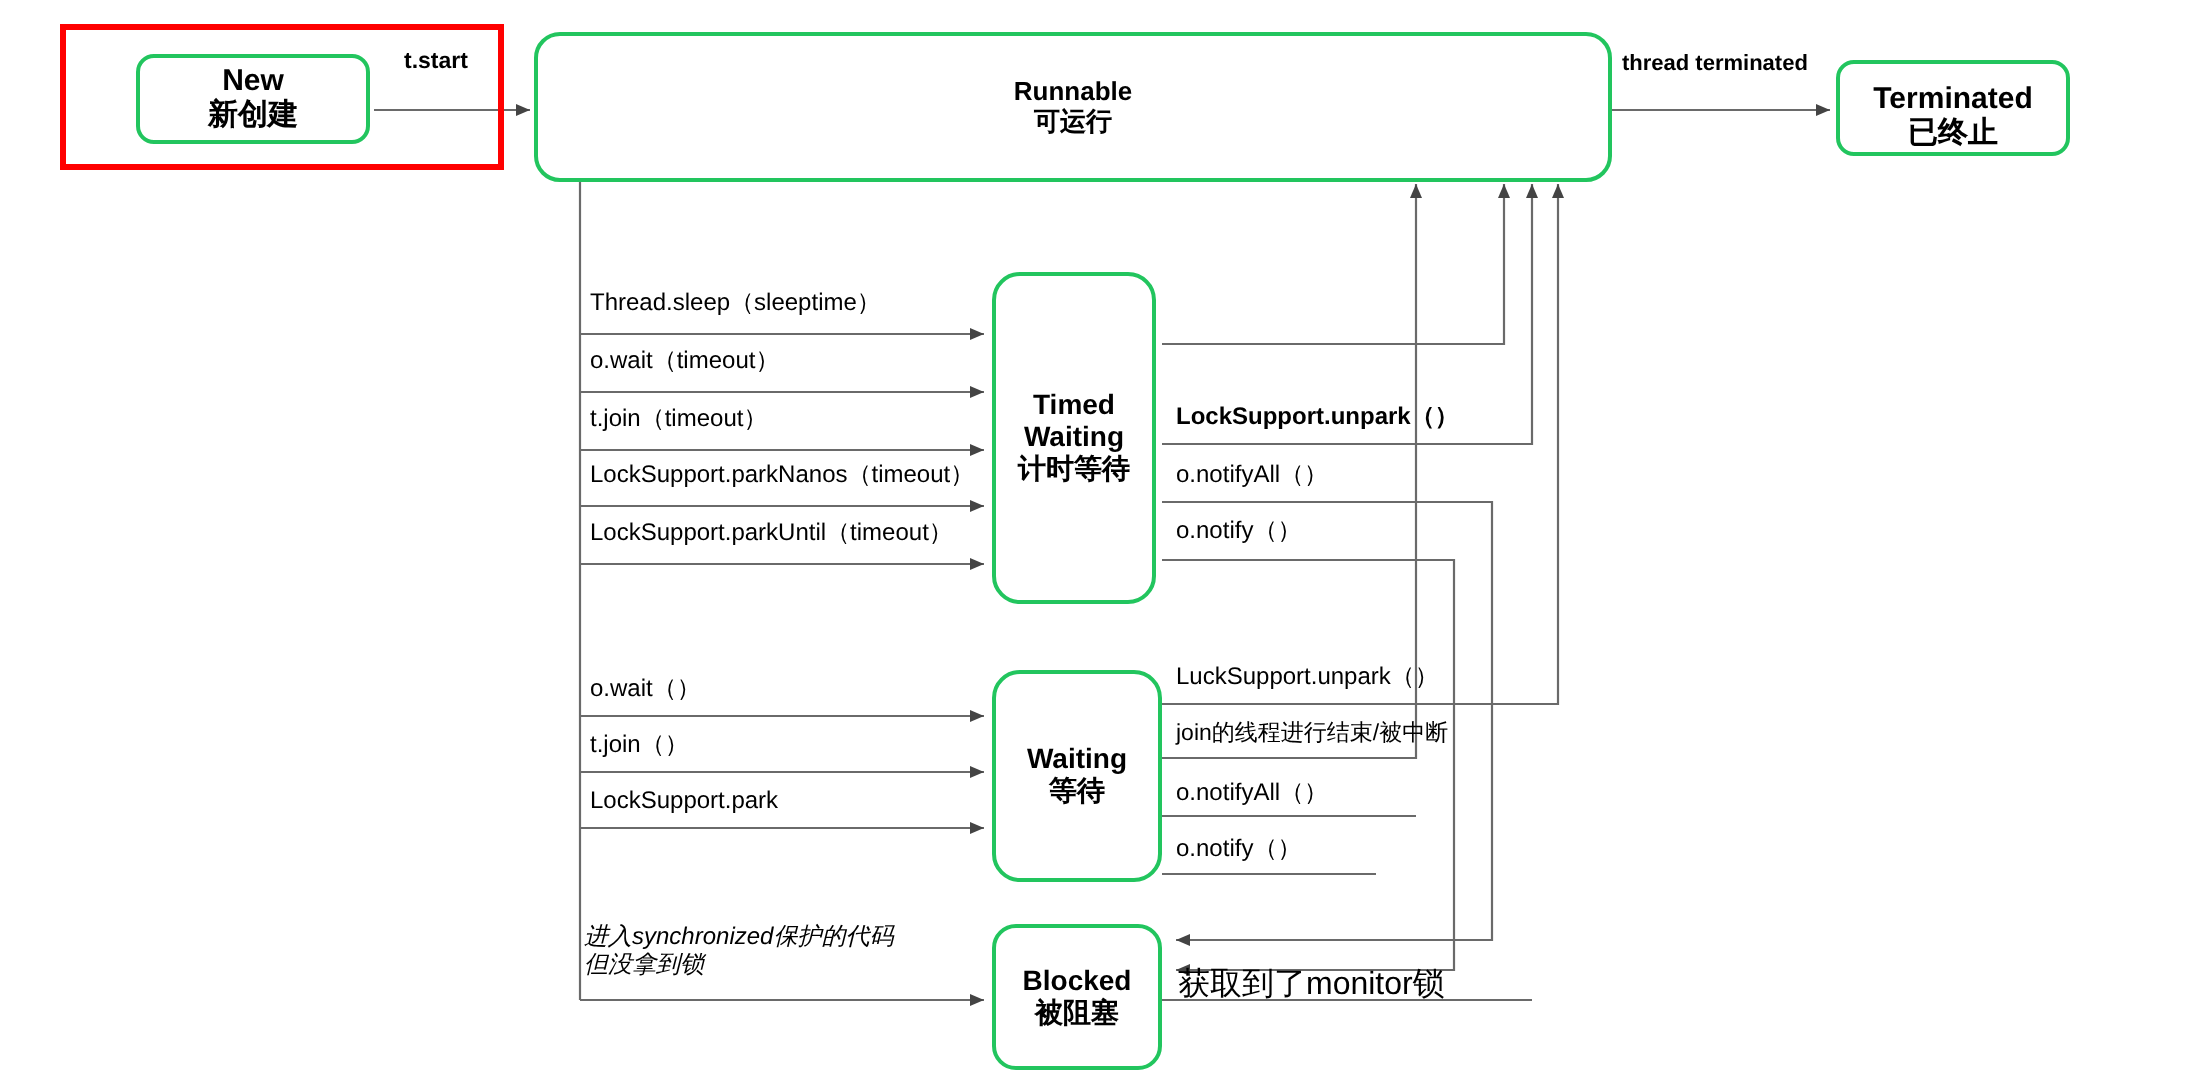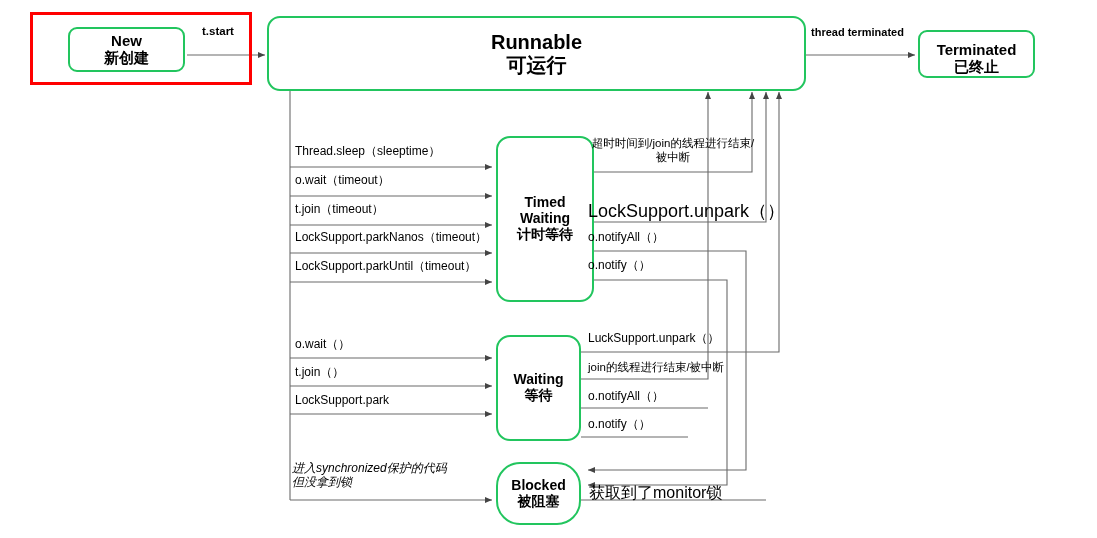--- a/index.html
+++ b/index.html
@@ -96,61 +96,57 @@
     </g>
   </svg>
 
   <div id="red-highlight" style="left:30px;top:12px;width:222px;height:73px;"></div>
 
   <div class="node" style="left:68px;top:27px;width:117px;height:45px;border-radius:9px;font-size:15px;">
     <span class="en">New</span>
     <span class="cn">新创建</span>
   </div>
 
-  <div class="node" style="left:267px;top:16px;width:539px;height:75px;border-radius:13px;font-size:20px;">
+  <div class="node" style="left:267px;top:16px;width:539px;height:75px;border-radius:13px;font-size:13px;">
     <span class="en">Runnable</span>
     <span class="cn">可运行</span>
   </div>
 
   <div class="node" style="left:918px;top:30px;width:117px;height:48px;border-radius:9px;font-size:15px;justify-content:flex-end;">
     <span class="en">Terminated</span>
     <span class="cn">已终止</span>
   </div>
 
-  <div class="node" style="left:496px;top:136px;width:98px;height:166px;border-radius:14px;font-size:14px;">
+  <div class="node" style="left:496px;top:136px;width:82px;height:166px;border-radius:14px;font-size:14px;">
     <span class="en">Timed</span>
     <span class="en">Waiting</span>
     <span class="cn">计时等待</span>
   </div>
 
   <div class="node" style="left:496px;top:335px;width:85px;height:106px;border-radius:14px;font-size:14px;">
     <span class="en">Waiting</span>
     <span class="cn">等待</span>
   </div>
 
-  <div class="node" style="left:496px;top:462px;width:85px;height:63px;border-radius:24px;font-size:14px;">
+  <div class="node" style="left:496px;top:462px;width:85px;height:73px;border-radius:12px;font-size:14px;">
     <span class="en">Blocked</span>
     <span class="cn">被阻塞</span>
   </div>
 
   <div class="lbl" style="left:202px;top:25px;font-size:11.5px;font-weight:bold;">t.start</div>
 
   <div class="lbl" style="left:811px;top:26px;font-size:11px;font-weight:bold;">thread terminated</div>
 
   <div class="lbl" style="left:295px;top:144px;font-size:12px;">Thread.sleep（sleeptime）</div>
   <div class="lbl" style="left:295px;top:173px;font-size:12px;text-align:center;">o.wait（timeout）</div>
   <div class="lbl" style="left:295px;top:202px;font-size:12px;">t.join（timeout）</div>
   <div class="lbl" style="left:295px;top:230px;font-size:12px;">LockSupport.parkNanos（timeout）</div>
   <div class="lbl" style="left:295px;top:259px;font-size:12px;">LockSupport.parkUntil（timeout）</div>
 
-  <div class="lbl ctr" style="left:588px;top:137px;font-size:11.5px;width:170px;white-space:normal;text-align:center;">
-    <span>超时时间到/join的线程进行结束/</span><br>
-    <span>被中断</span>
-  </div>
-  <div class="lbl" style="left:588px;top:201px;font-size:18px;">LockSupport.unpark（）</div>
+  <div class="lbl" style="left:588px;top:201px;font-size:12px;font-weight:bold;">LockSupport.unpark（）</div>
   <div class="lbl" style="left:588px;top:230px;font-size:12px;">o.notifyAll（）</div>
   <div class="lbl" style="left:588px;top:258px;font-size:12px;">o.notify（）</div>
 
   <div class="lbl" style="left:295px;top:337px;font-size:12px;">o.wait（）</div>
   <div class="lbl" style="left:295px;top:365px;font-size:12px;">t.join（）</div>
   <div class="lbl" style="left:295px;top:393px;font-size:12px;">LockSupport.park</div>
 
   <div class="lbl" style="left:588px;top:331px;font-size:12px;">LuckSupport.unpark（）</div>
   <div class="lbl" style="left:588px;top:361px;font-size:11.5px;">join的线程进行结束/被中断</div>
   <div class="lbl" style="left:588px;top:389px;font-size:12px;">o.notifyAll（）</div>

